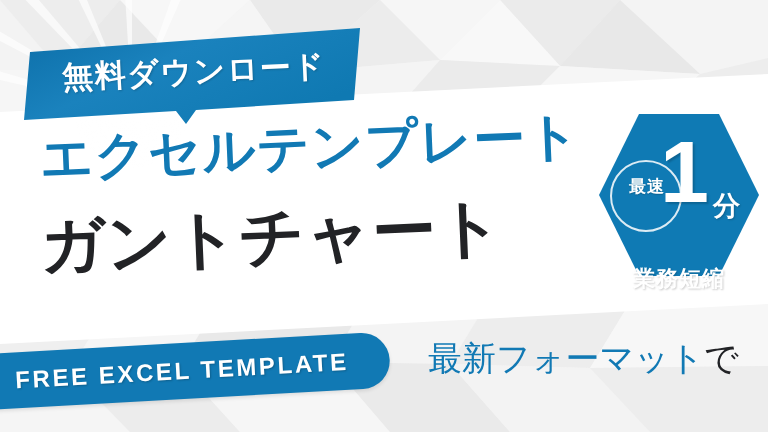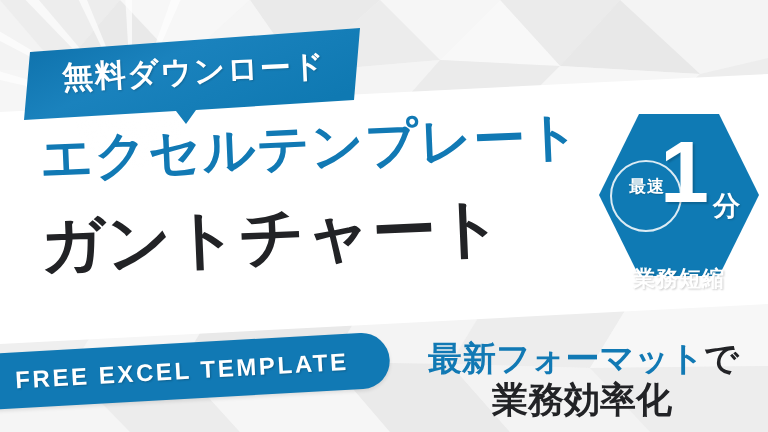--- a/index.html
+++ b/index.html
@@ -199,21 +199,21 @@
     text-shadow: 1px 1px 2px rgba(0,0,0,.22);
     white-space: nowrap;
   }
 
   
   .tag-line1 {
     position: absolute;
     left: 428px;
     top: 336px;
     font-size: 34px;
-    font-weight: 700;
+    font-weight: 400;
     letter-spacing: 0px;
     white-space: nowrap;
     color: #222326;
   }
   .tag-line1 .hl { color: #1179b4; }
   .tag-line2 {
     position: absolute;
     left: 492px;
     top: 376px;
     font-size: 36px;
@@ -333,15 +333,14 @@
   </div>
 
   <div class="pill-wrap">
     <div class="pill-bg"></div>
     <div class="pill-text">FREE EXCEL TEMPLATE</div>
   </div>
 
   <div class="tag-line1">
     <span class="hl">最新フォーマット</span><span>で</span>
   </div>
-  <div class="tag-line2">業務効率化</div>
 
 </div>
 
 </body></html>

